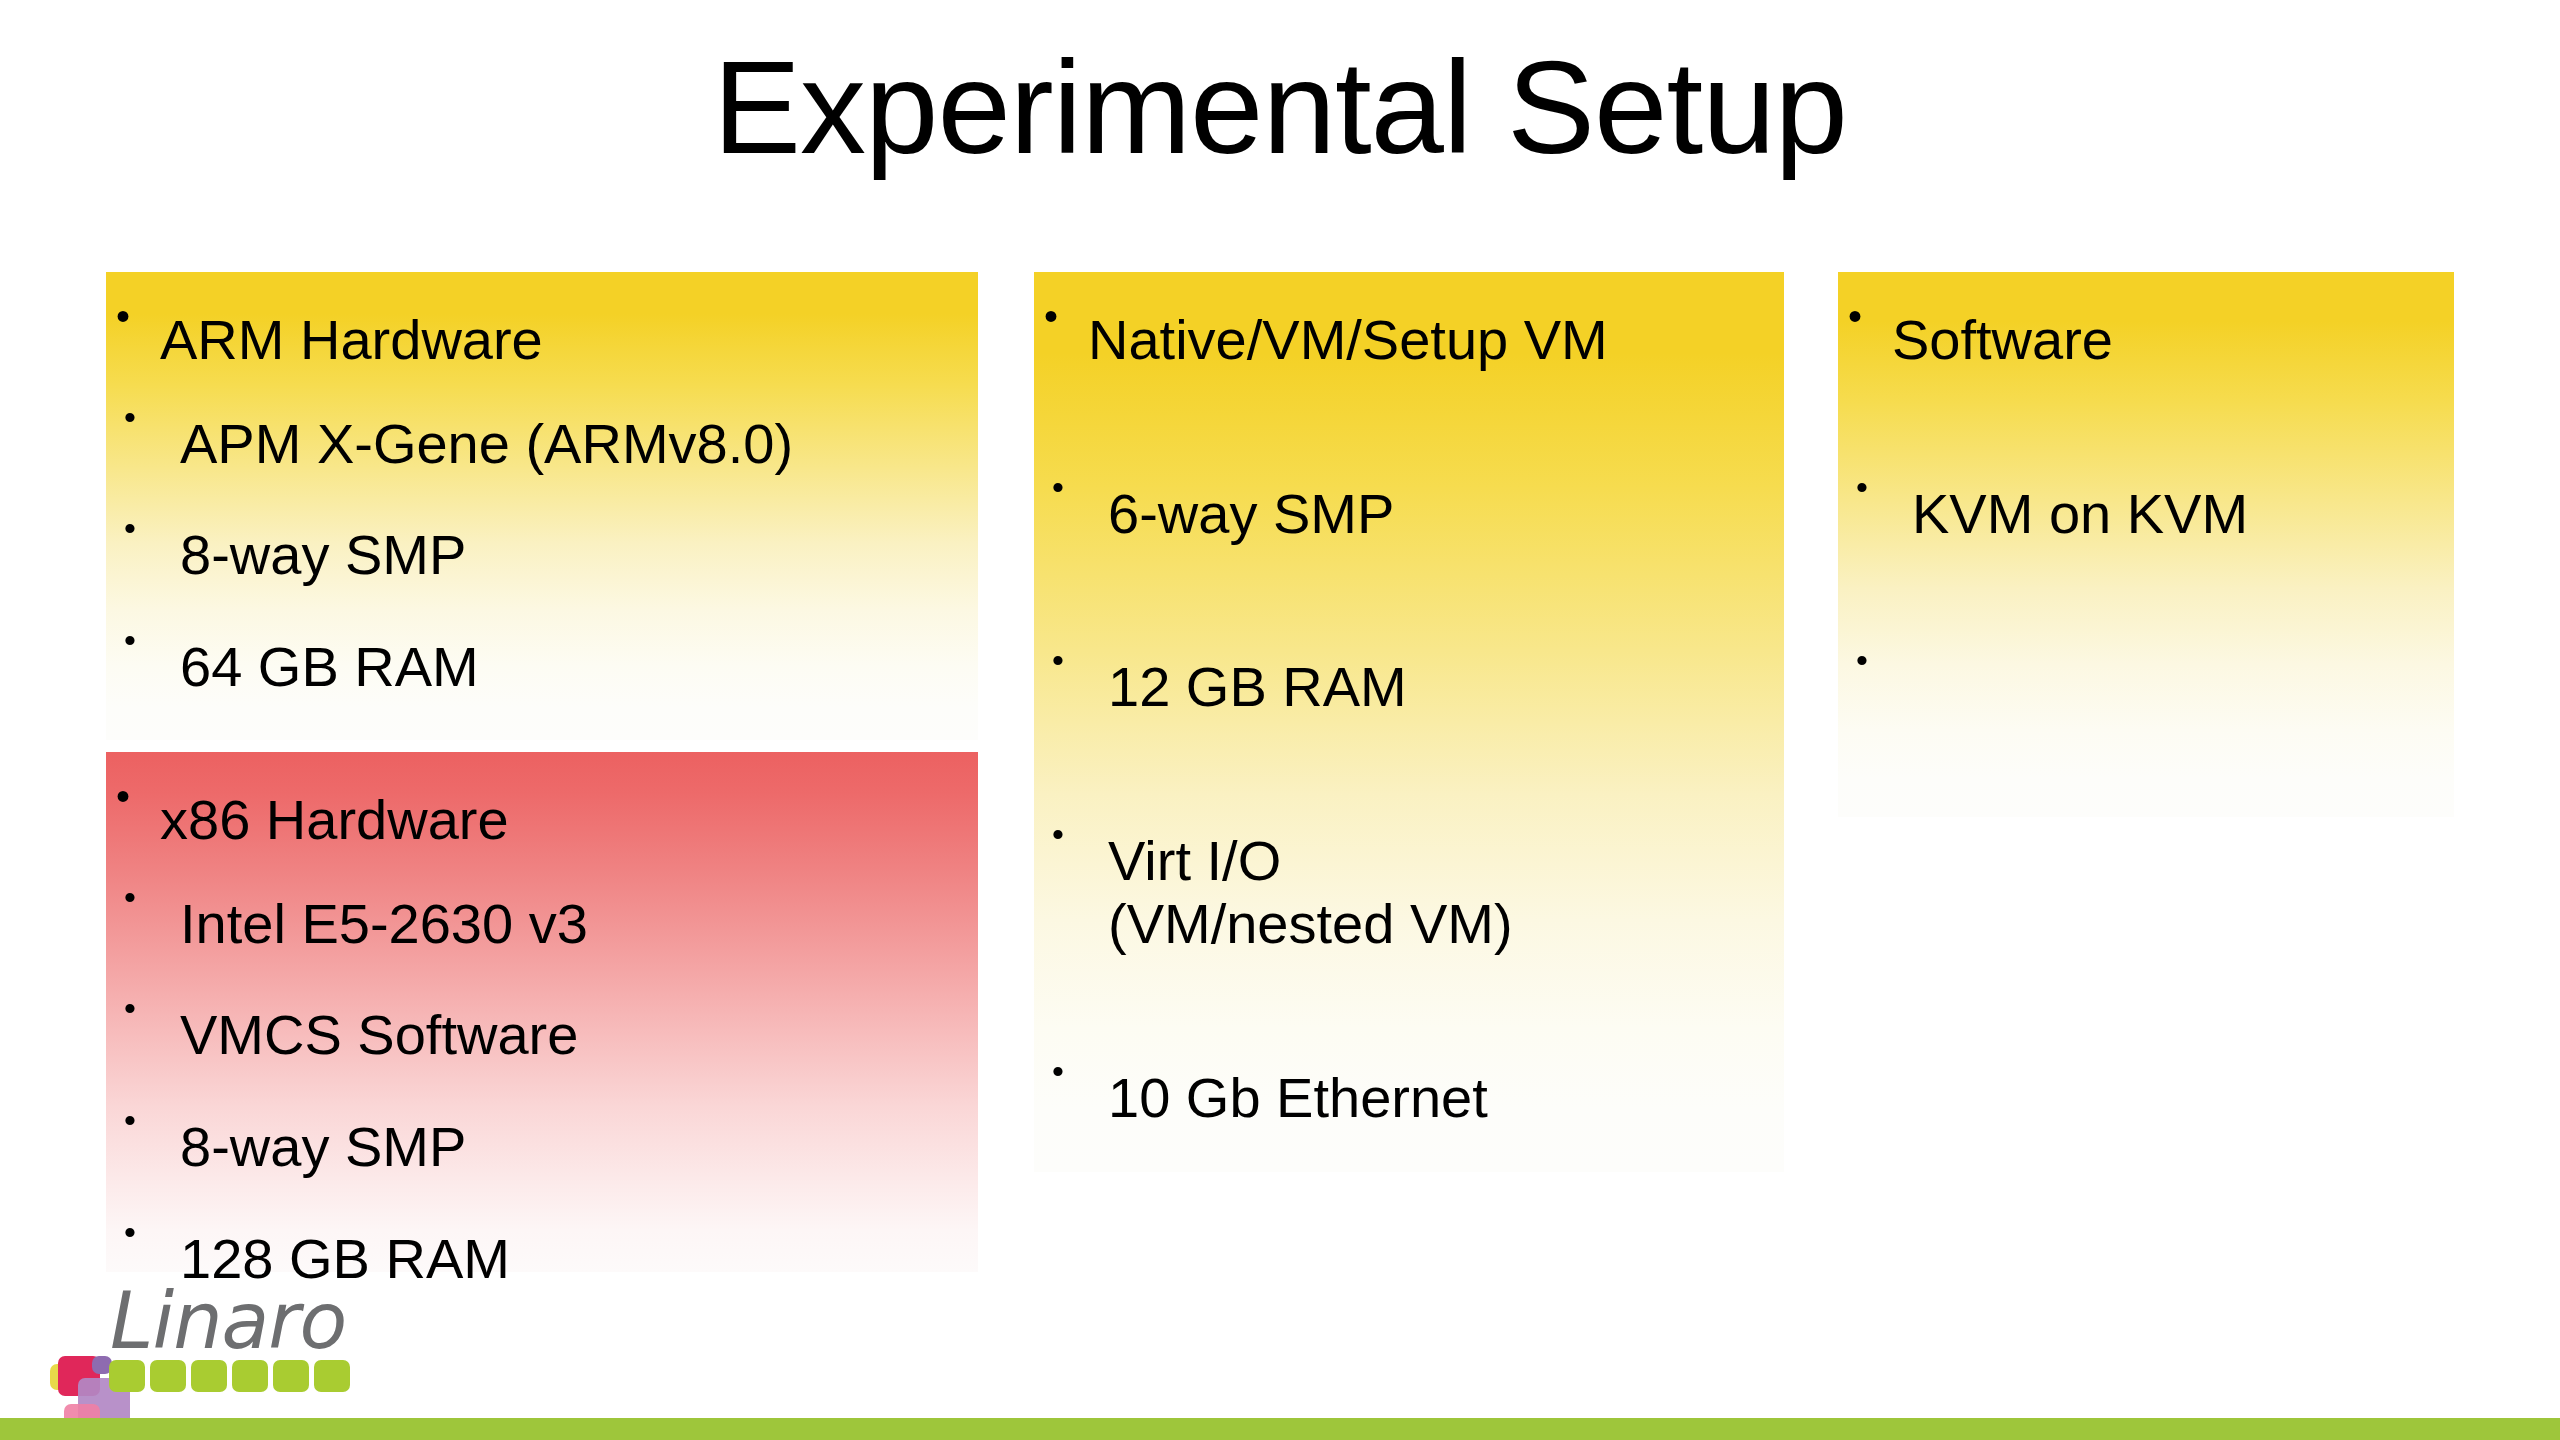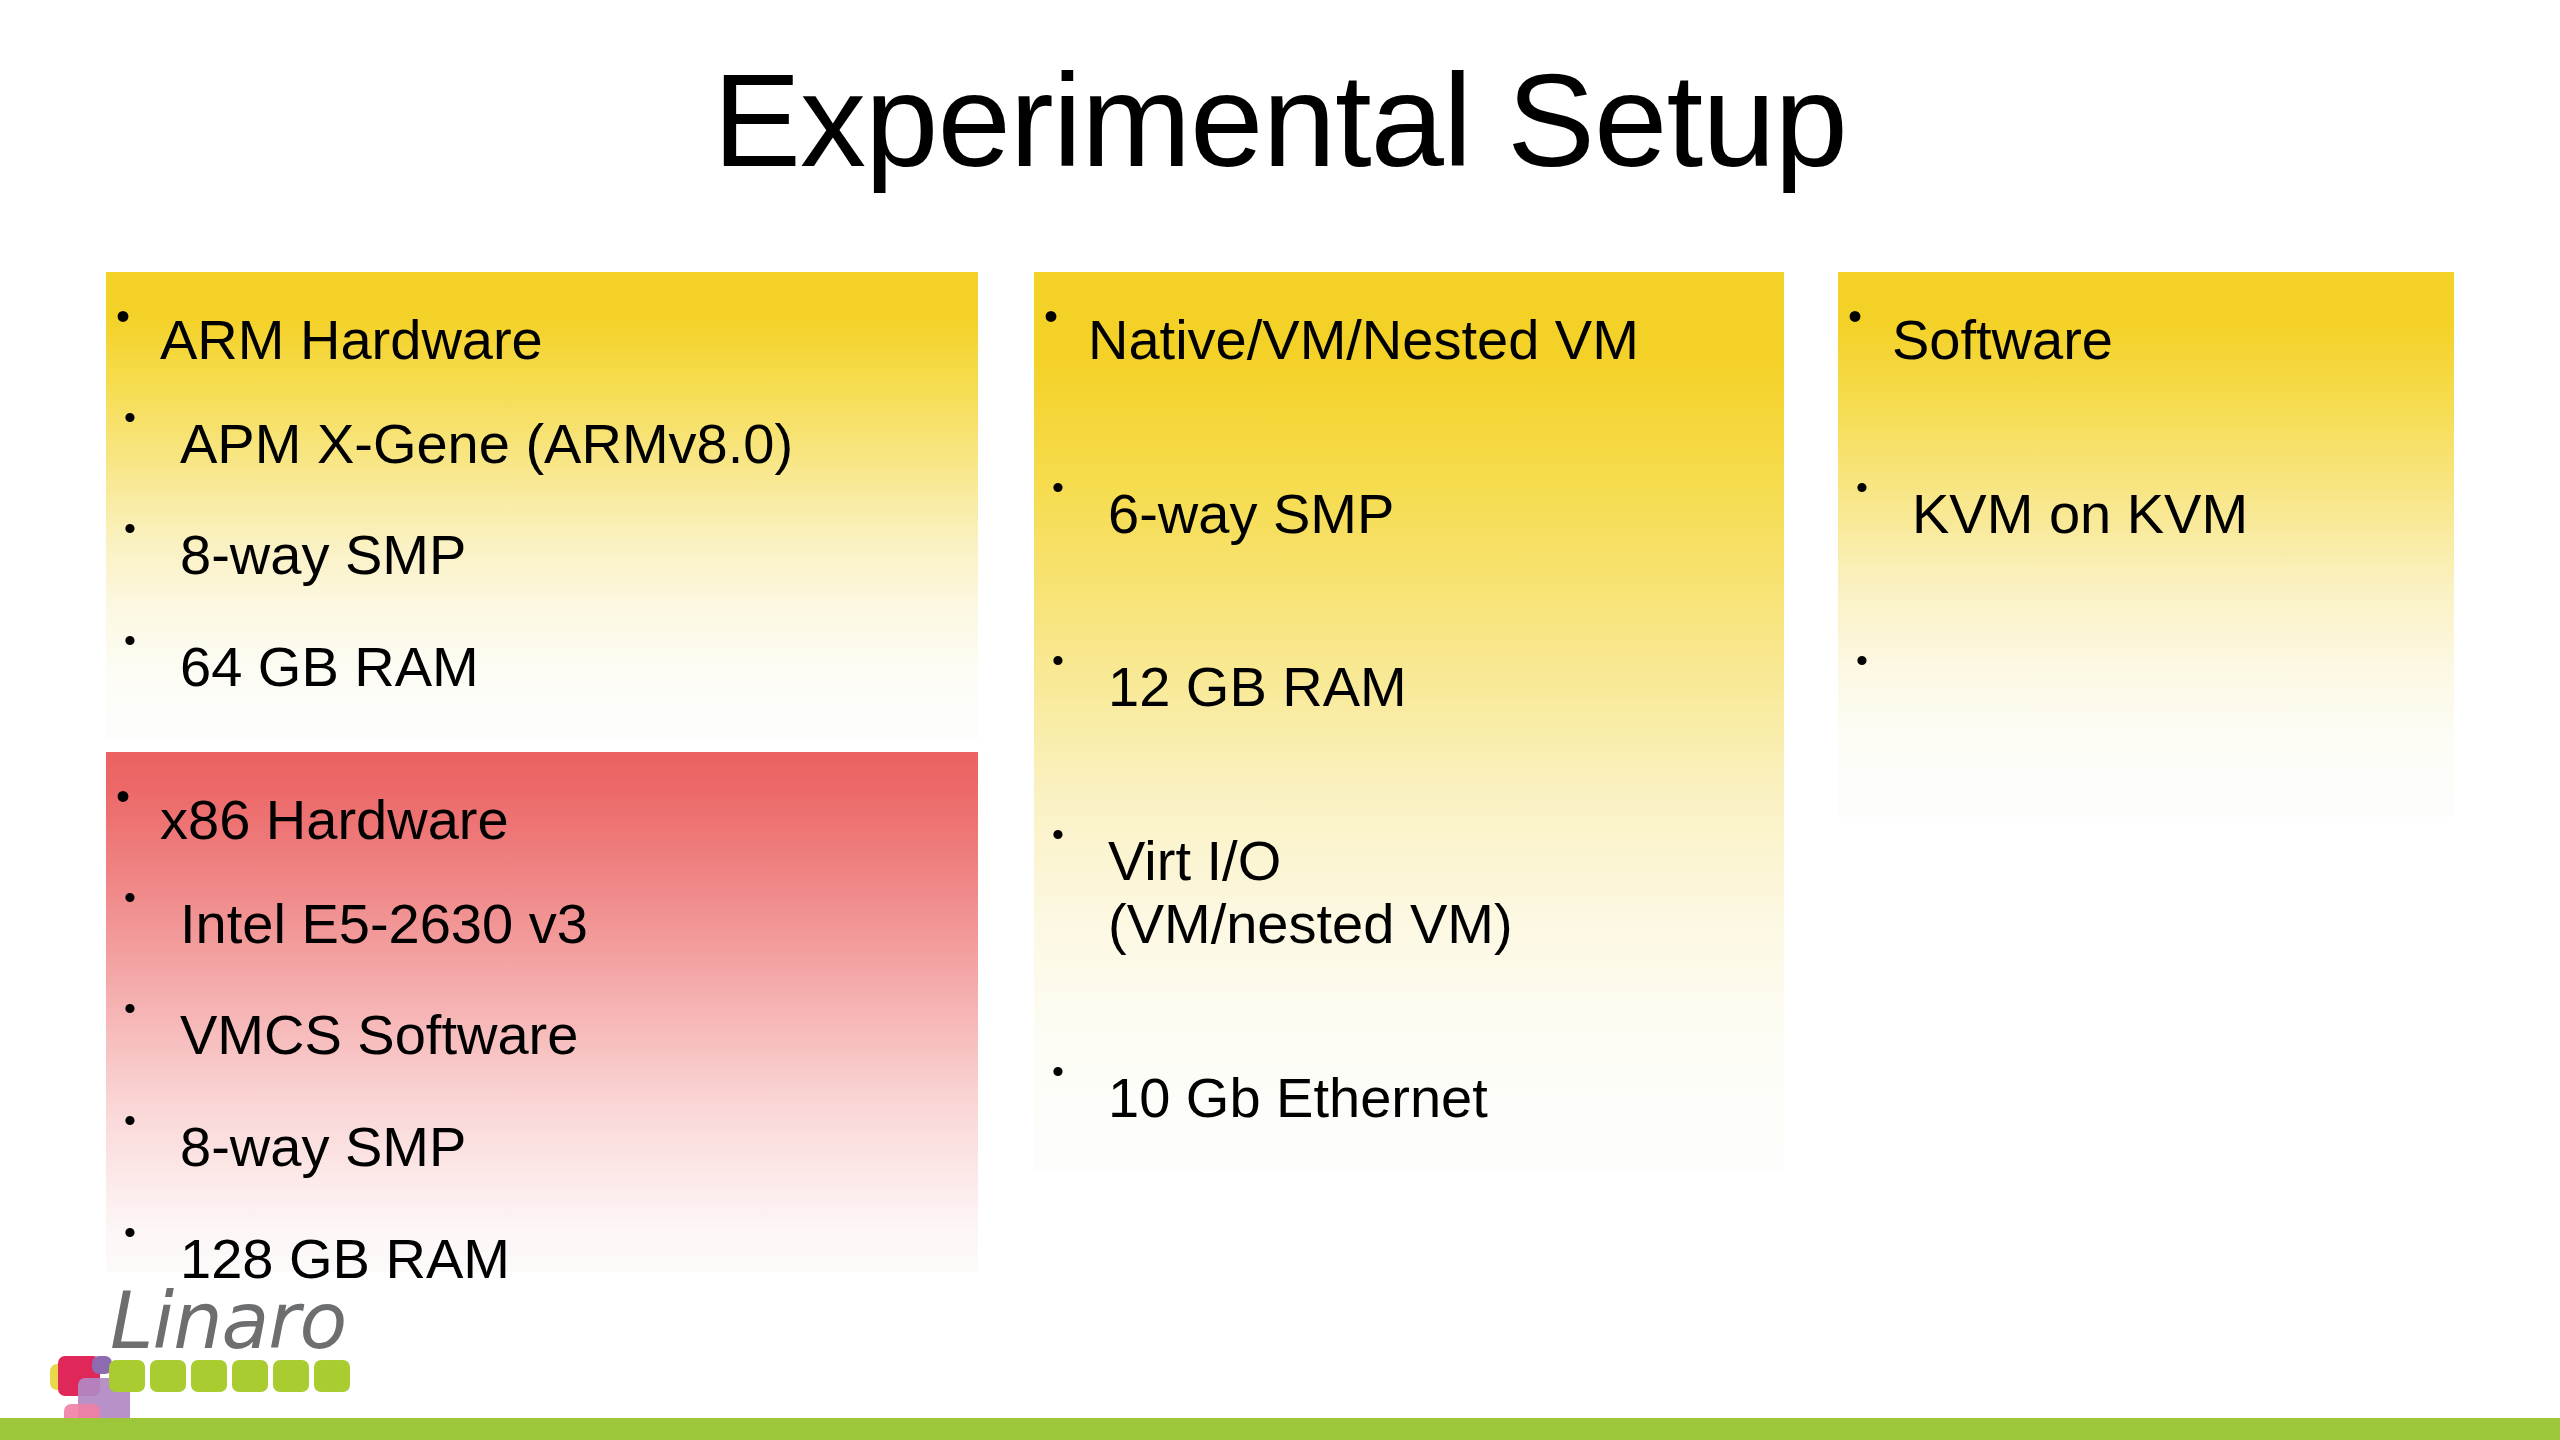--- a/index.html
+++ b/index.html
@@ -19,21 +19,21 @@
   .slide {
     position: absolute;
     inset: 0;
     background: #ffffff;
   }
 
   
   .slide-title {
     position: absolute;
     left: 0;
-    top: 55px;
+    top: 42px;
     width: 2560px;
     text-align: center;
     font-size: 132px;
     line-height: 1.0;
     font-weight: 400;
     letter-spacing: -1px;
     color: #000000;
     font-family: "Liberation Sans", "DejaVu Sans", sans-serif;
   }
 
@@ -231,21 +231,21 @@
         <span class="dot">•</span>
         <span class="txt">128 GB RAM</span>
       </li>
     </ul>
   </div>
 
   <div class="panel gold" id="panel-vm">
     <ul class="bullets">
       <li class="bullet lvl1">
         <span class="dot">•</span>
-        <span class="txt">Native/VM/Nested VM</span>
+        <span class="txt">Native/VM/Setup VM</span>
       </li>
       <li class="bullet lvl2">
         <span class="dot">•</span>
         <span class="txt">6-way SMP</span>
       </li>
       <li class="bullet lvl2">
         <span class="dot">•</span>
         <span class="txt">12 GB RAM</span>
       </li>
       <li class="bullet lvl2">

